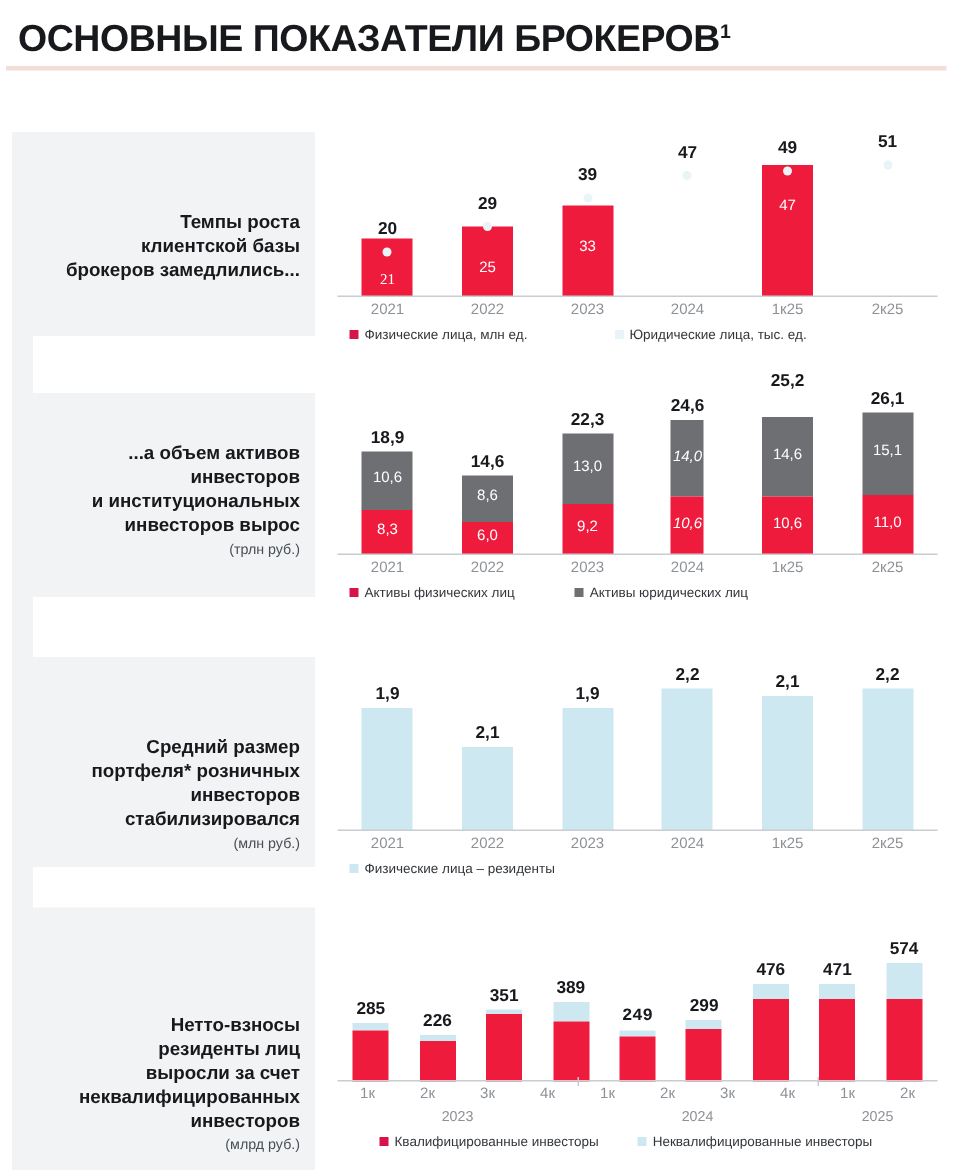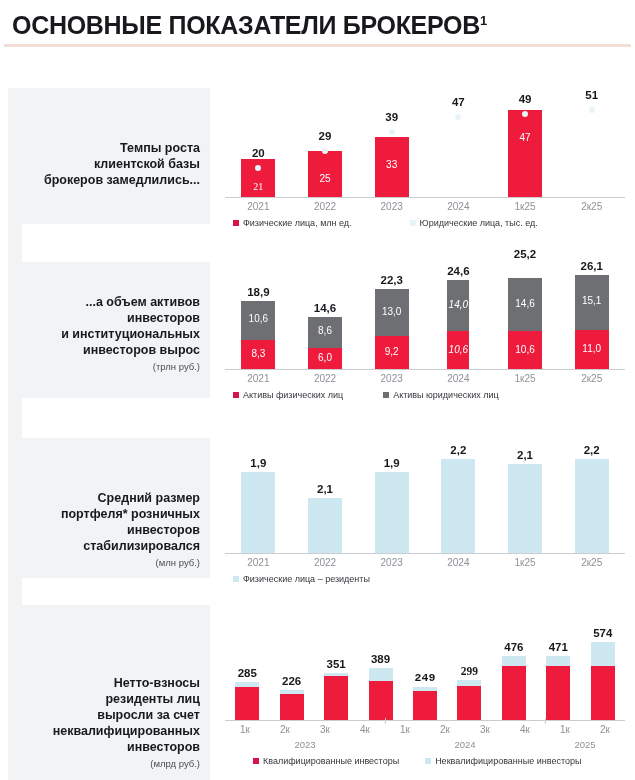--- a/index.html
+++ b/index.html
@@ -503,21 +503,21 @@
                 <div class="seg seg-blue" style="height: 4.675px; background: rgb(205, 232, 241);"></div>
                 <div class="seg seg-red" style="height: 29.5625px; background: rgb(238, 27, 61);"></div>
               </div>
               <div class="val-top" style="bottom: 37.2375px; font-family: Liberation Mono, monospace;">249</div>
             </div>
             <div class="col">
               <div class="bar" style="width: 24px; height: 41.1125px;">
                 <div class="seg seg-blue" style="height: 6.05px; background: rgb(205, 232, 241);"></div>
                 <div class="seg seg-red" style="height: 35.0625px; background: rgb(238, 27, 61);"></div>
               </div>
-              <div class="val-top" style="bottom: 44.1125px; font-family: Liberation Serif, serif;">299</div>
+              <div class="val-top" style="bottom: 44.1125px;">299</div>
             </div>
             <div class="col">
               <div class="bar" style="width: 24px; height: 65.45px;">
                 <div class="seg seg-blue" style="height: 10.45px; background: rgb(205, 232, 241);"></div>
                 <div class="seg seg-red" style="height: 55px; background: rgb(238, 27, 61);"></div>
               </div>
               <div class="val-top" style="bottom: 68.45px;">476</div>
             </div>
             <div class="col">
               <div class="bar" style="width: 24px; height: 64.7625px;">

